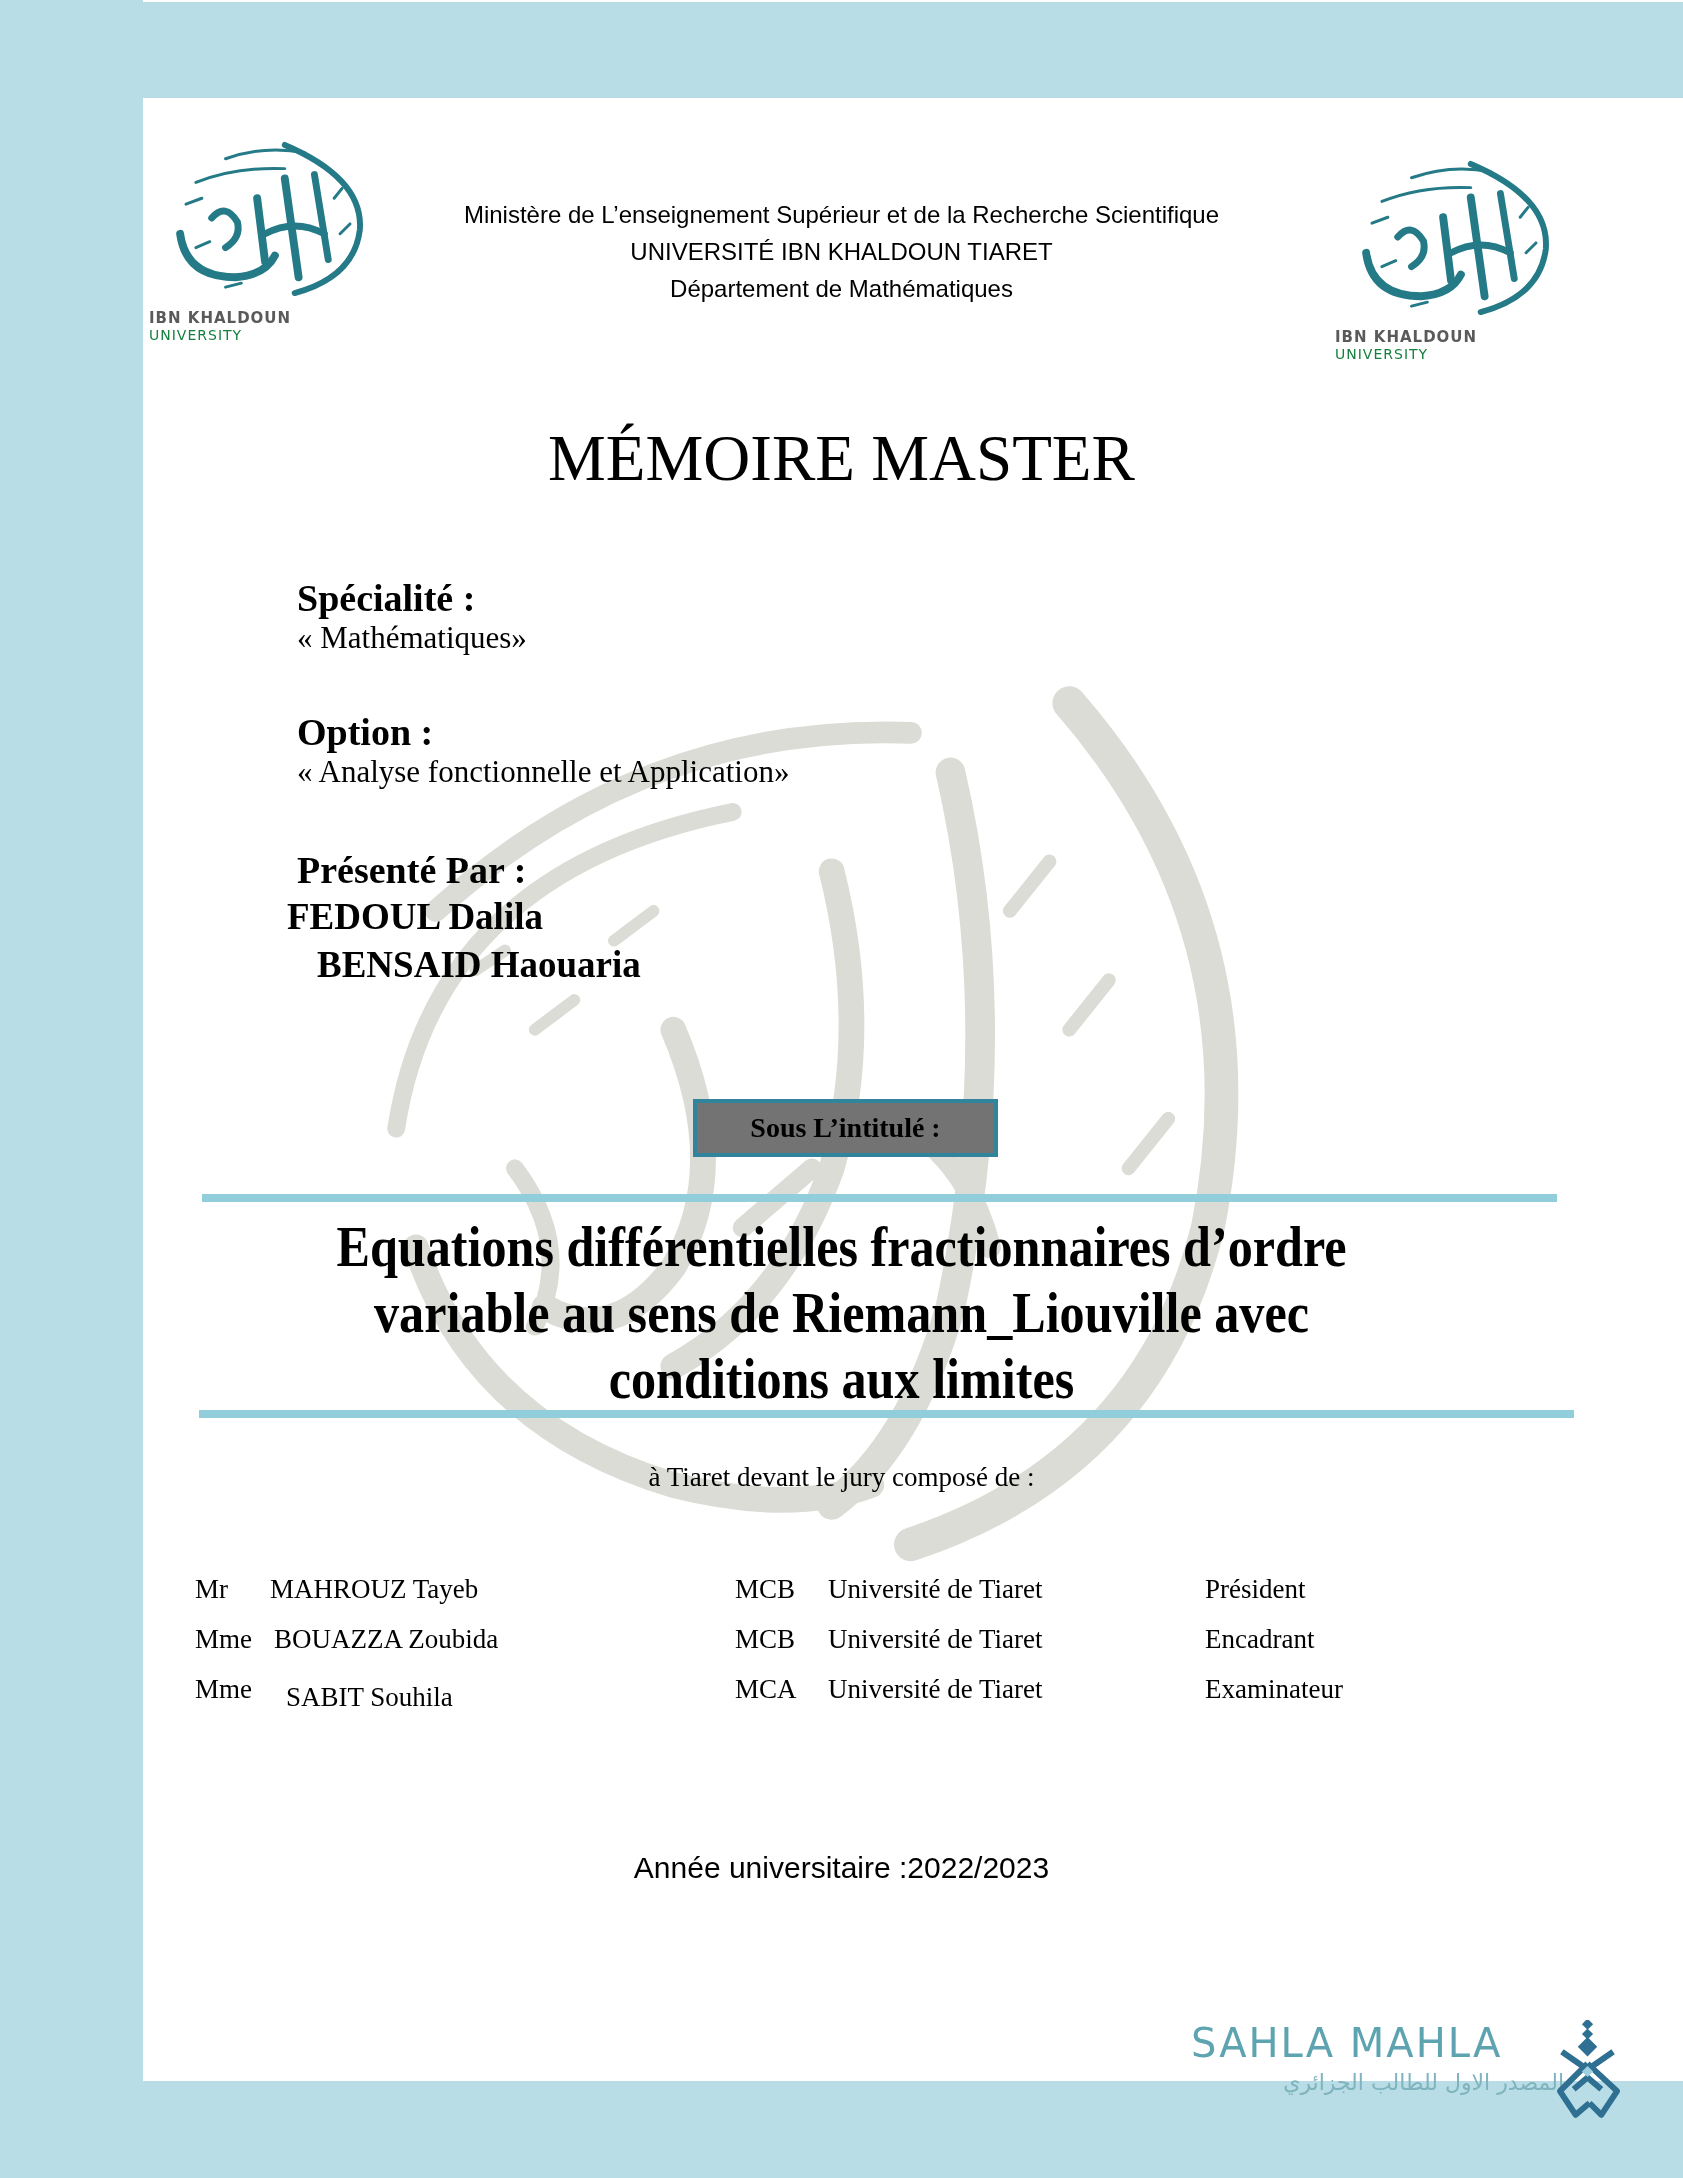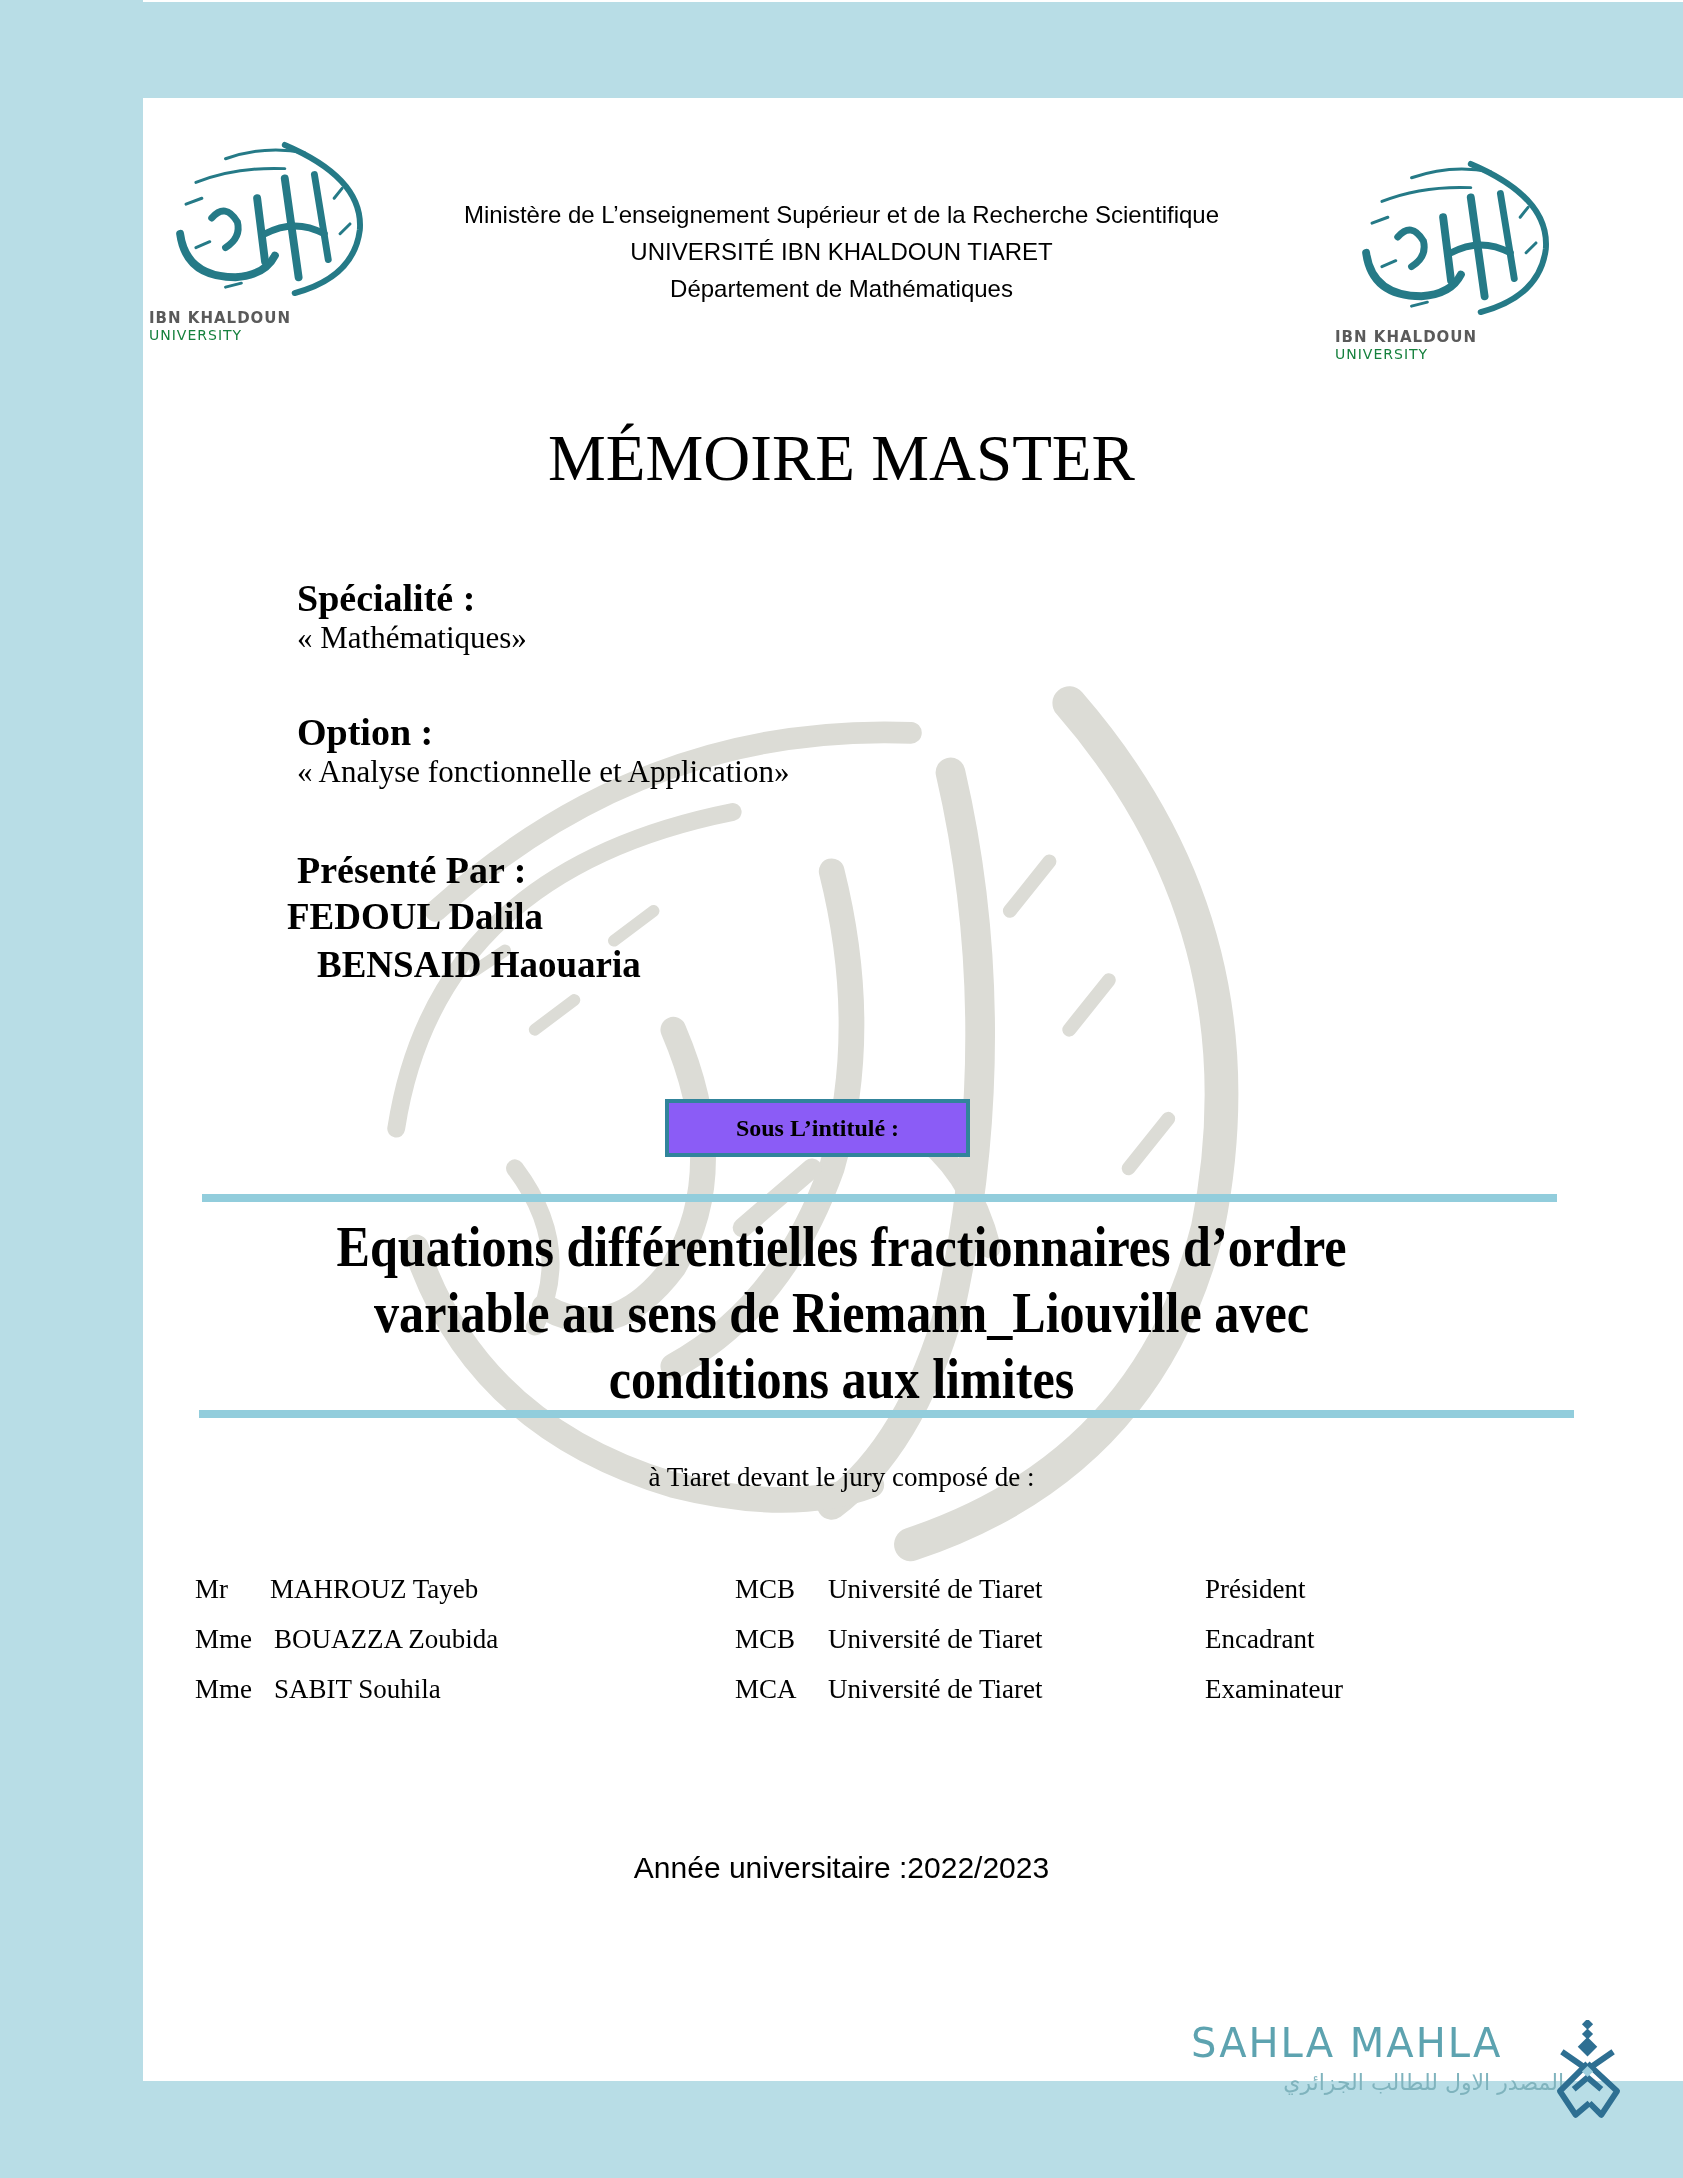--- a/index.html
+++ b/index.html
@@ -27,21 +27,21 @@
   .title { position: absolute; left: 297px; width: 1089px; top: 421px; text-align: center; font-size: 65px; line-height: 75px; }
 
   .block { position: absolute; left: 297px; width: 1089px; text-align: left; }
   .label { font-weight: bold; font-size: 38px; line-height: 42px; }
   .value { font-size: 31px; line-height: 38px; }
   .spec { top: 577px; }
   .opt { top: 711px; }
   .pres { top: 849px; }
   .names { font-weight: bold; font-size: 37px; line-height: 48px; }
 
-  .intitule { position: absolute; left: 665px; top: 1099px; width: 297px; height: 50px; border: 4px solid #31849b; background: #8b5cf6; text-align: center; font-weight: bold; font-size: 24px; line-height: 50px; }
+  .intitule { position: absolute; left: 693px; top: 1099px; width: 297px; height: 50px; border: 4px solid #31849b; background: #737373; text-align: center; font-weight: bold; font-size: 28px; line-height: 50px; }
 
   .rule { position: absolute; background: #92cddc; height: 8px; }
   .rule-top { left: 202px; top: 1194px; width: 1355px; }
   .rule-bottom { left: 199px; top: 1410px; width: 1375px; }
 
   .subject { position: absolute; left: 198px; width: 1287px; top: 1214px; text-align: center; font-weight: bold; font-size: 57px; line-height: 66px; }
   .subject div { white-space: nowrap; transform: scaleX(0.88); }
 
   .defense { position: absolute; left: 297px; width: 1089px; top: 1461px; text-align: center; font-size: 27px; line-height: 33px; }
 
@@ -171,21 +171,21 @@
   </div>
   <div class="jury-row">
     <span class="c-title">Mme</span>
     <span class="c-name" style="left:79px;">BOUAZZA  Zoubida</span>
     <span class="c-grade">MCB</span>
     <span class="c-univ">Université de Tiaret</span>
     <span class="c-role">Encadrant</span>
   </div>
   <div class="jury-row">
     <span class="c-title">Mme</span>
-    <span class="c-name" style="left:79px;">SABIT  Souhila</span>
+    <span class="c-name" style="left:91px;margin-top:8px;">SABIT  Souhila</span>
     <span class="c-grade">MCA</span>
     <span class="c-univ">Université de Tiaret</span>
     <span class="c-role">Examinateur</span>
   </div>
 </div>
 
 <div class="year">Année universitaire :2022/2023</div>
 
 <div class="sahla">
   <div class="sahla-name">SAHLA MAHLA</div>

